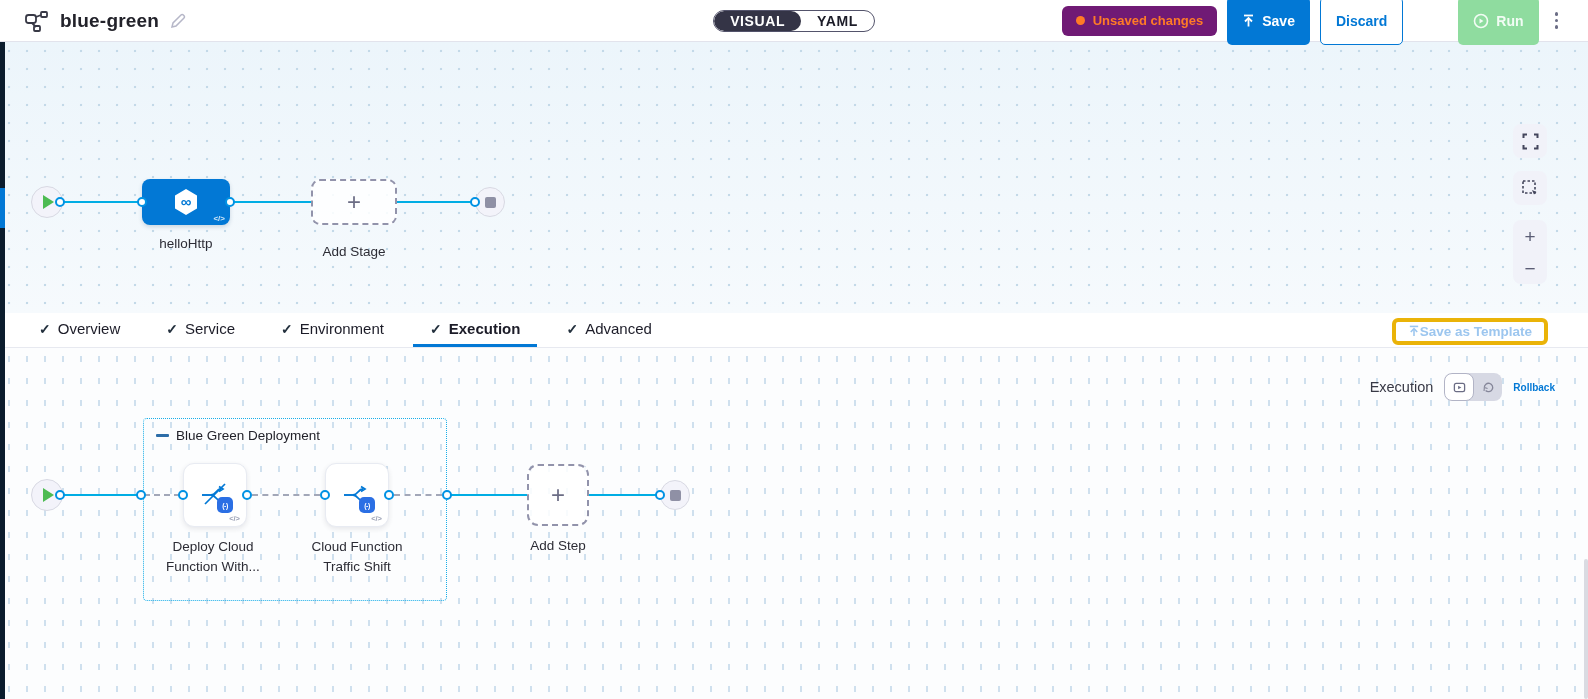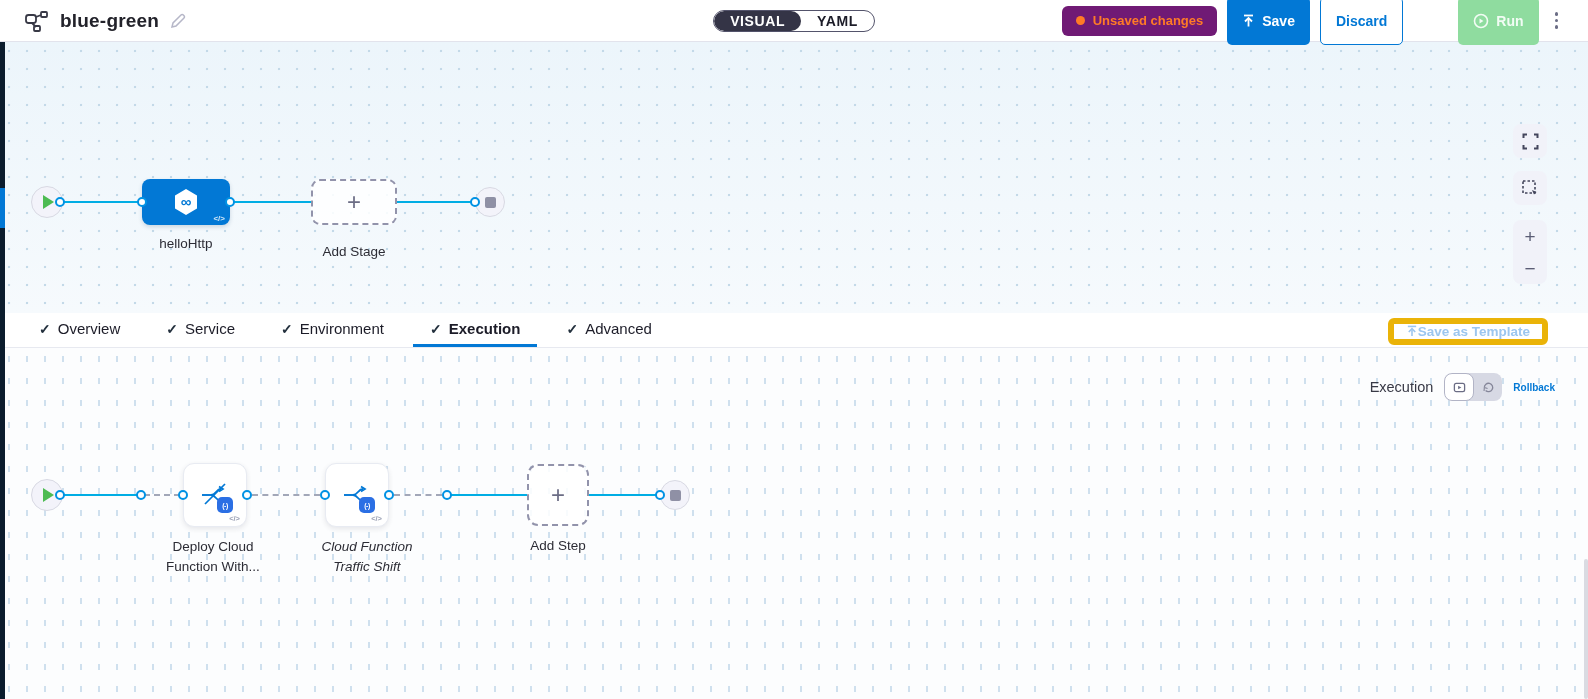--- a/index.html
+++ b/index.html
@@ -48,21 +48,21 @@
              background-size:18px 22px; }
 
   
   .tabbar { position:relative; height:35px; background:#fff; display:flex; align-items:stretch;
             padding-left:22px; border-bottom:1px solid #e7e9f0; z-index:20; }
   .tab { display:flex; align-items:center; gap:7px; padding:0 17px; font-size:15px; color:#1c1c28;
          cursor:pointer; border:none; background:none; border-bottom:3px solid transparent; margin-right:12px; }
   .tab .chk { font-size:14px; color:#23303d; font-weight:700; }
   .tab.active { font-weight:700; border-bottom-color:#0278d5; }
   .save-tpl { position:absolute; right:40px; top:5px; height:27px; display:inline-flex; align-items:center; gap:0;
-              border:6px solid #eab308; border-radius:6px; background:#fff; color:#9cc6ef; font-size:13.5px;
+              border:4px solid #eab308; border-radius:6px; background:#fff; color:#9cc6ef; font-size:13.5px;
               font-weight:600; padding:0 12px; cursor:pointer; }
 
   
   .abs { position:absolute; }
   .node-circle { width:32px; height:32px; border-radius:50%; background:#f3f3fa; border:1px solid #d8d9e3;
                  display:flex; align-items:center; justify-content:center; }
   .play-tri { width:0; height:0; border-top:7px solid transparent; border-bottom:7px solid transparent;
               border-left:11px solid #4dbb52; margin-left:3px; }
   .stop-sq { width:11px; height:11px; background:#8f90a5; border-radius:2px; }
   .port { width:10px; height:10px; border-radius:50%; background:#fff; border:2px solid #0092e4; z-index:5; }
@@ -283,20 +283,26 @@
           <svg width="13" height="13" viewBox="0 0 14 14" fill="none" stroke="#858699" stroke-width="1.4">
             <path d="M2.5 7 a4.5 4.5 0 1 1 1.4 3.2"></path>
             <path d="M2.2 10.8 L2.5 7 M2.5 7 L6 8" stroke-width="1.2"></path>
           </svg>
         </span>
       </button>
     </div>
     <a class="rollback-link">Rollback</a>
   </div>
 
+  <div class="group-box" style="left:143px; top:70px; width:304px; height:183px;">
+    <div class="group-head">
+      <span class="group-dash"></span>
+      <span class="group-label">Blue Green Deployment</span>
+    </div>
+  </div>
 
   <div class="node-circle abs" style="left:31px; top:131px;">
     <span class="play-tri"></span>
   </div>
   <span class="port abs" style="left:55px; top:142px;"></span>
   <div class="line abs" style="left:63px; top:146px; width:75px;"></div>
   <span class="port abs" style="left:136px; top:142px;"></span>
   <div class="dline abs" style="left:144px; top:146px; width:36px;"></div>
 
   <span class="port abs" style="left:178px; top:142px;"></span>
@@ -339,17 +345,17 @@
   <div class="dashed-box" style="left:527px; top:116px; width:62px; height:62px; border-radius:11px;">
     <span class="plus-glyph">+</span>
   </div>
   <div class="line abs" style="left:589px; top:146px; width:68px;"></div>
   <span class="port abs" style="left:655px; top:142px;"></span>
   <div class="node-circle abs" style="left:660px; top:132px; width:30px; height:30px;">
     <span class="stop-sq"></span>
   </div>
 
   <div class="node-label" style="left:151px; top:189px; width:124px;">Deploy Cloud Function With...</div>
-  <div class="node-label" style="left:305px; top:189px; width:124px;font-style:italic;">Cloud Function Traffic Shift</div>
+  <div class="node-label" style="left:295px; top:189px; width:124px;">Cloud Function Traffic Shift</div>
   <div class="node-label" style="left:508px; top:188px; width:100px;">Add Step</div>
 
   <div class="scroll-thumb"></div>
 </div>
 
 </body></html>

